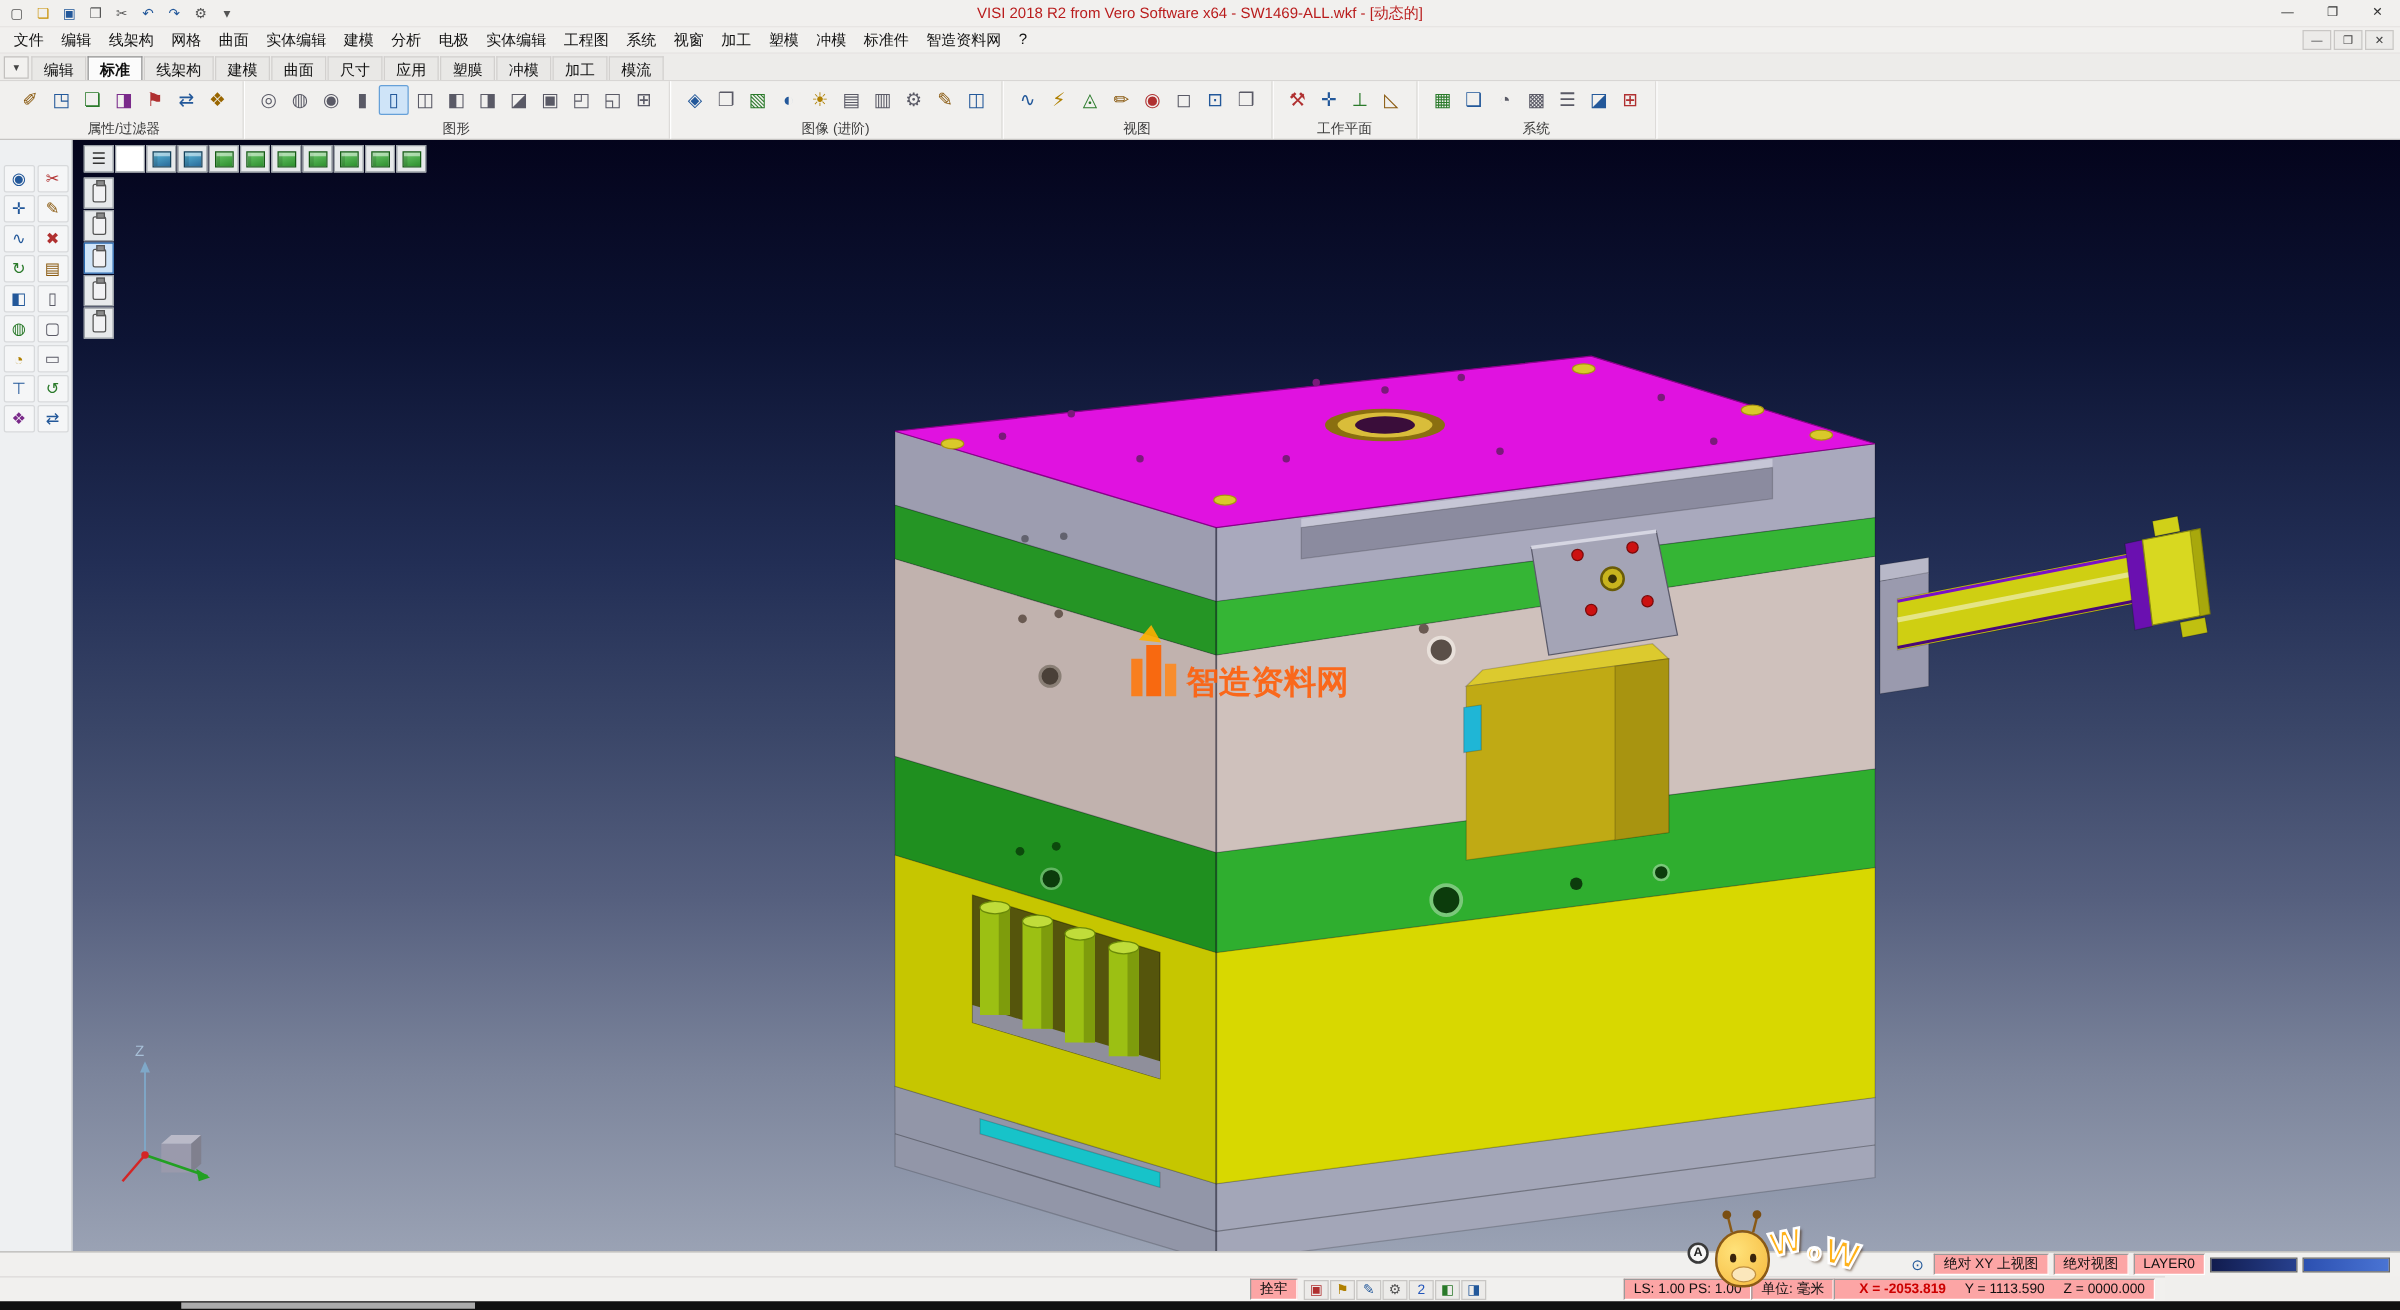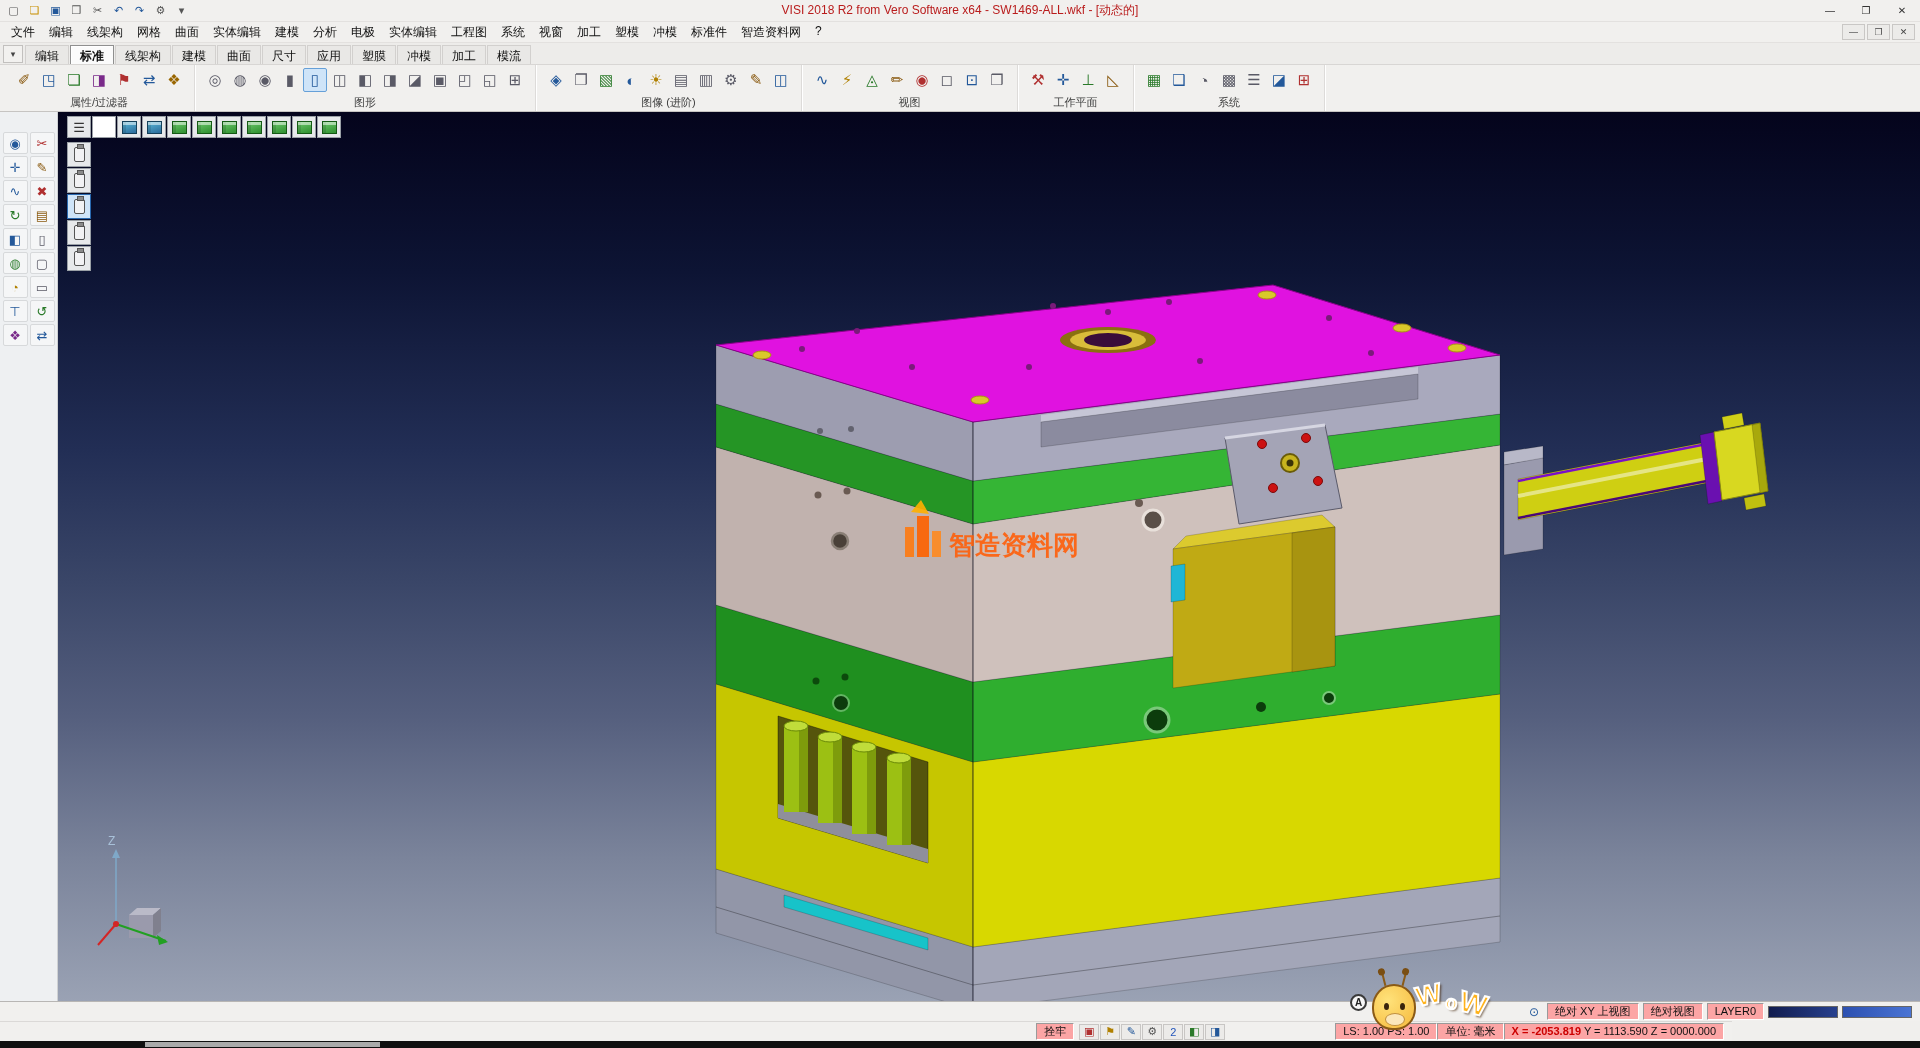--- a/index.html
+++ b/index.html
@@ -59,21 +59,21 @@
   .sicon-flat{width:18px;height:16px;display:flex;align-items:center;justify-content:center;font-size:12px;color:#23589a}
   .sbar{height:12px;width:70px;border:1px solid #666}
   .sbar.b1{background:linear-gradient(90deg,#111c4e,#27408e)}
   .sbar.b2{background:linear-gradient(90deg,#2c50b0,#4a74d4)}
 
   .status-lower{position:absolute;left:0;top:1021px;width:1732px;height:20px;background:#f1f0ee;border-top:1px solid #dbd9d7;display:flex;align-items:center;font-size:11px;padding-right:8px}
   .sl-spacer{flex:1}
   .sl-icons{display:flex;margin-left:4px}
   .sicon{width:20px;height:16px;border:1px solid #c8c6c4;background:#ecebe9;display:flex;align-items:center;justify-content:center;font-size:11px;margin-left:1px}
   .sl-gap{width:110px}
-  .coords span{white-space:nowrap}
+  .coords span{margin-left:12px;white-space:nowrap}
   .cx{color:#cc0000;font-weight:bold}
 
   .bottom-strip{position:absolute;left:0;top:1041px;width:1920px;height:7px;background:#101010}
   .strip-seg{position:absolute;left:145px;top:1042px;width:235px;height:5px;background:#ababab}
 
   
   .mascot{position:absolute;left:1350px;top:968px;width:150px;height:78px;z-index:40}
   .m-badge{position:absolute;left:0;top:26px;width:17px;height:17px;border-radius:50%;border:2px solid #3a3a3a;background:#f7f7f7;color:#222;font-size:10px;font-weight:bold;display:flex;align-items:center;justify-content:center}
   .m-head{position:absolute;left:22px;top:16px;width:44px;height:46px;border-radius:50% 50% 46% 46%;background:radial-gradient(circle at 35% 35%,#ffe27a,#f6b93d);border:2px solid #8a5a16}
   .m-ant{position:absolute;top:-12px;left:9px;width:2px;height:12px;background:#8a5a16;transform:rotate(-14deg)}

